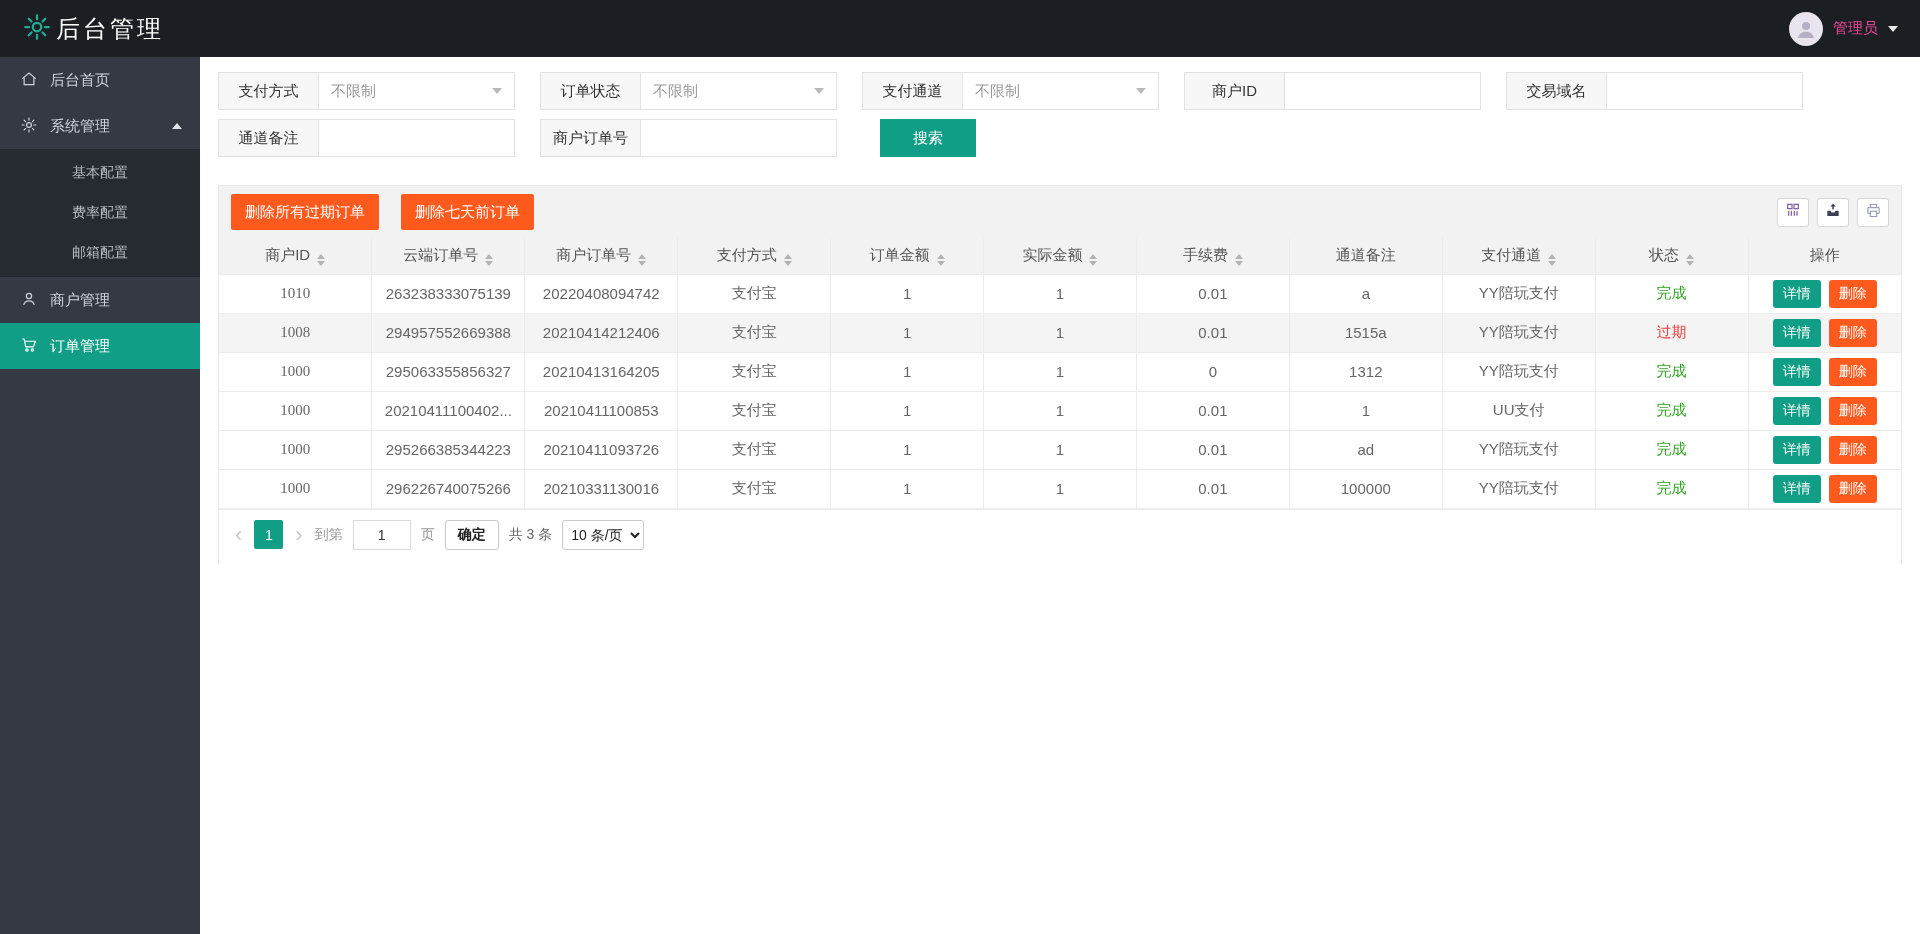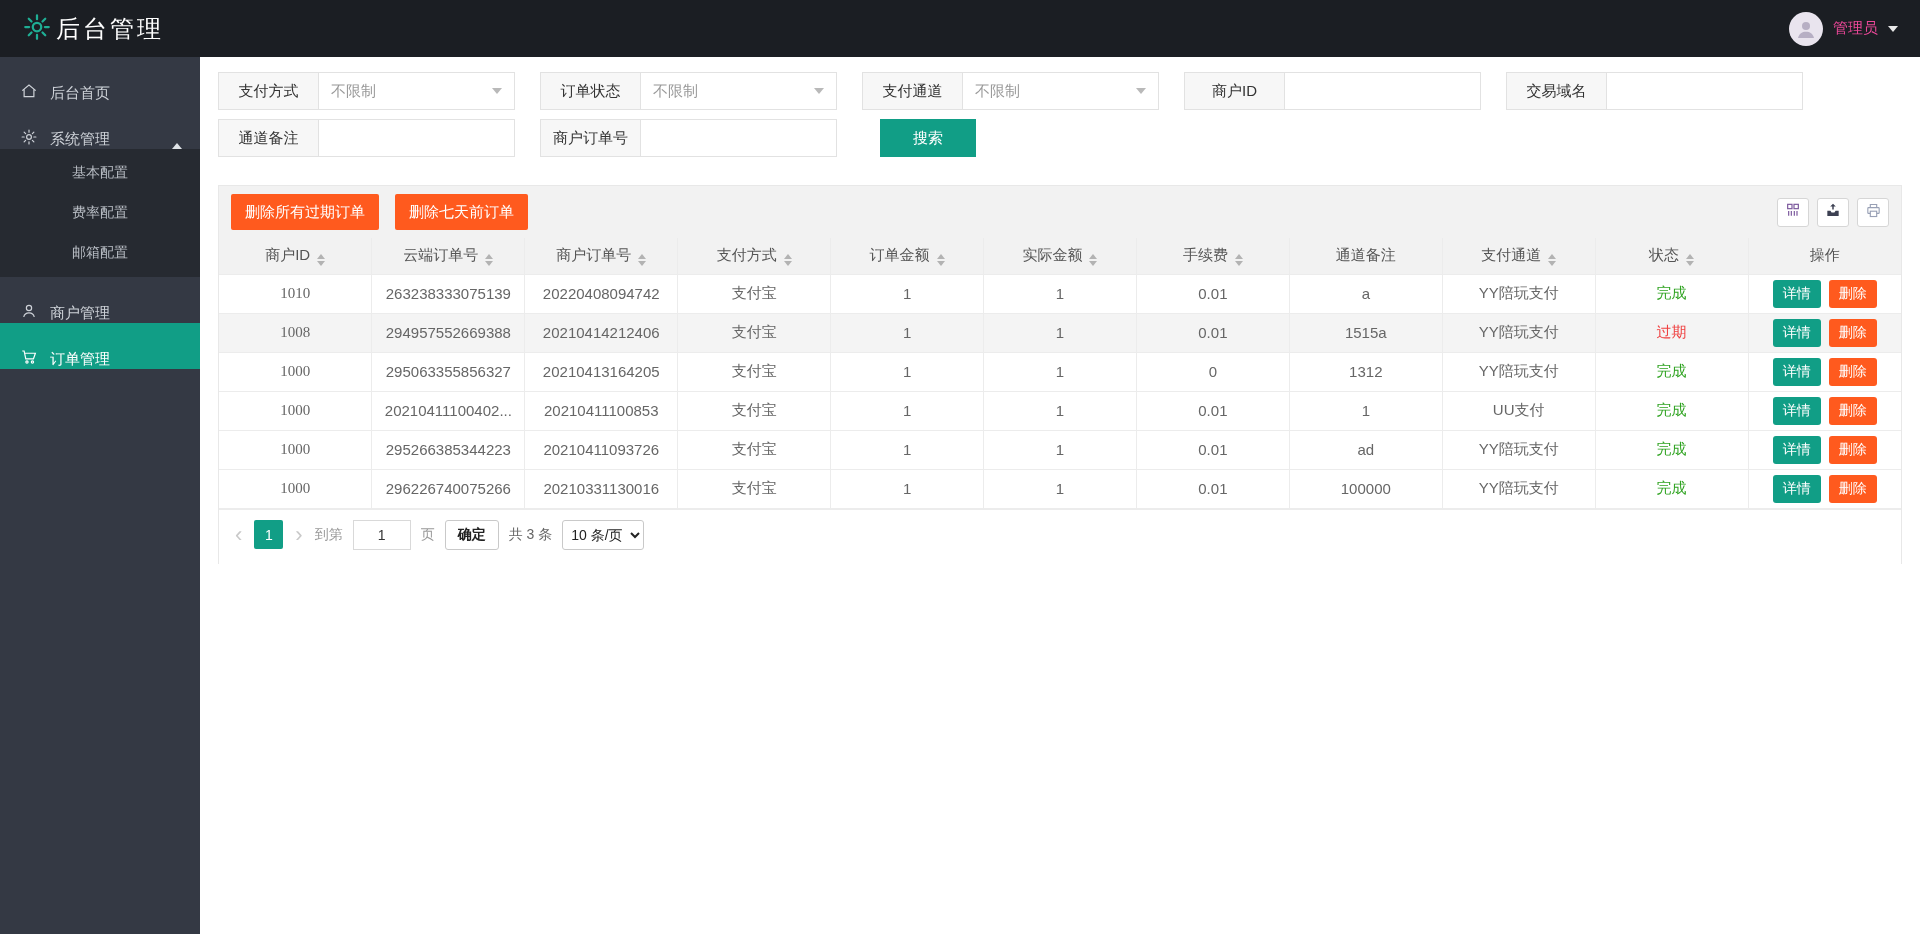--- a/index.html
+++ b/index.html
@@ -22,21 +22,21 @@
   .brand{display:flex;align-items:center;gap:4px;}
   .brand-title{color:#fff;font-size:24px;letter-spacing:3px;}
   .user-menu{display:flex;align-items:center;gap:10px;cursor:pointer;}
   .avatar{width:34px;height:34px;border-radius:50%;background:#e9e4ee;display:flex;align-items:center;justify-content:center;overflow:hidden;}
   .user-name{color:#ec4899;font-size:15px;}
   .caret-down{width:0;height:0;border-left:5px solid transparent;border-right:5px solid transparent;border-top:6px solid #e8e8e8;}
 
   
   .layout{display:flex;height:877px;}
   .sidebar{width:200px;background:var(--sidebar-bg);flex-shrink:0;}
-  .side-item{height:46px;display:flex;align-items:flex-end;gap:12px;padding:0 20px;color:#ced2d8;font-size:15px;cursor:pointer;position:relative;}
+  .side-item{height:46px;display:flex;align-items:center;gap:12px;padding:0 20px;color:#ced2d8;font-size:15px;cursor:pointer;position:relative;}
   .side-item .caret-up{position:absolute;right:18px;width:0;height:0;border-left:5px solid transparent;border-right:5px solid transparent;border-bottom:6px solid #dfe3e7;}
   .side-item.active{background:var(--teal);color:#fff;}
   .submenu{background:var(--submenu-bg);padding:4px 0;}
   .sub-item{height:40px;display:flex;align-items:center;padding:0 20px;color:#b9bec5;font-size:14px;cursor:pointer;justify-content:center;}
 
   
   .main{flex:1;padding:15px 18px;overflow:hidden;}
 
   
   .filter-row{display:flex;align-items:center;margin-bottom:9px;}
@@ -44,21 +44,21 @@
   .flabel{width:100px;background:#f7f7f7;border-right:1px solid var(--border);display:flex;align-items:center;justify-content:center;font-size:15px;color:#333;}
   .fselect{width:195px;display:flex;align-items:center;justify-content:space-between;padding:0 12px;cursor:pointer;}
   .fselect .fvalue{color:#999;font-size:15px;}
   .select-caret{width:0;height:0;border-left:5px solid transparent;border-right:5px solid transparent;border-top:6px solid #b9b9b9;}
   .finput{width:195px;border:none;outline:none;padding:0 10px;font-size:15px;color:#333;font-family:inherit;}
   .search-btn{margin-left:18px;height:38px;width:96px;background:var(--teal);color:#fff;border:none;font-size:15px;cursor:pointer;font-family:inherit;}
 
   
   .table-box{margin-top:28px;border:1px solid #e8e8e8;border-bottom:none;}
   .toolbar{background:#f2f2f2;display:flex;align-items:center;justify-content:space-between;padding:8px 12px;}
-  .toolbar-left{display:flex;gap:16px;}
+  .toolbar-left{display:flex;gap:22px;}
   .btn-orange{background:var(--orange);color:#fff;border:none;height:36px;padding:0 14px;font-size:15px;border-radius:2px;cursor:pointer;font-family:inherit;}
   .toolbar-right{display:flex;gap:8px;}
   .tool-icon-btn{width:32px;height:29px;background:#fff;border:1px solid #d6d6d6;border-radius:3px;display:flex;align-items:center;justify-content:center;cursor:pointer;}
 
   table{width:100%;border-collapse:collapse;table-layout:fixed;}
   thead th{height:36px;background:#f2f2f2;font-weight:normal;font-size:15px;color:#555;border:1px solid var(--grid);border-top:none;}
   thead th:first-child{border-left:none;}
   thead th:last-child{border-right:none;}
   tbody td{height:39px;text-align:center;font-size:15px;color:#666;border:1px solid var(--grid);background:#fff;}
   tbody td:first-child{border-left:none;font-family:Liberation Serif, serif;}

